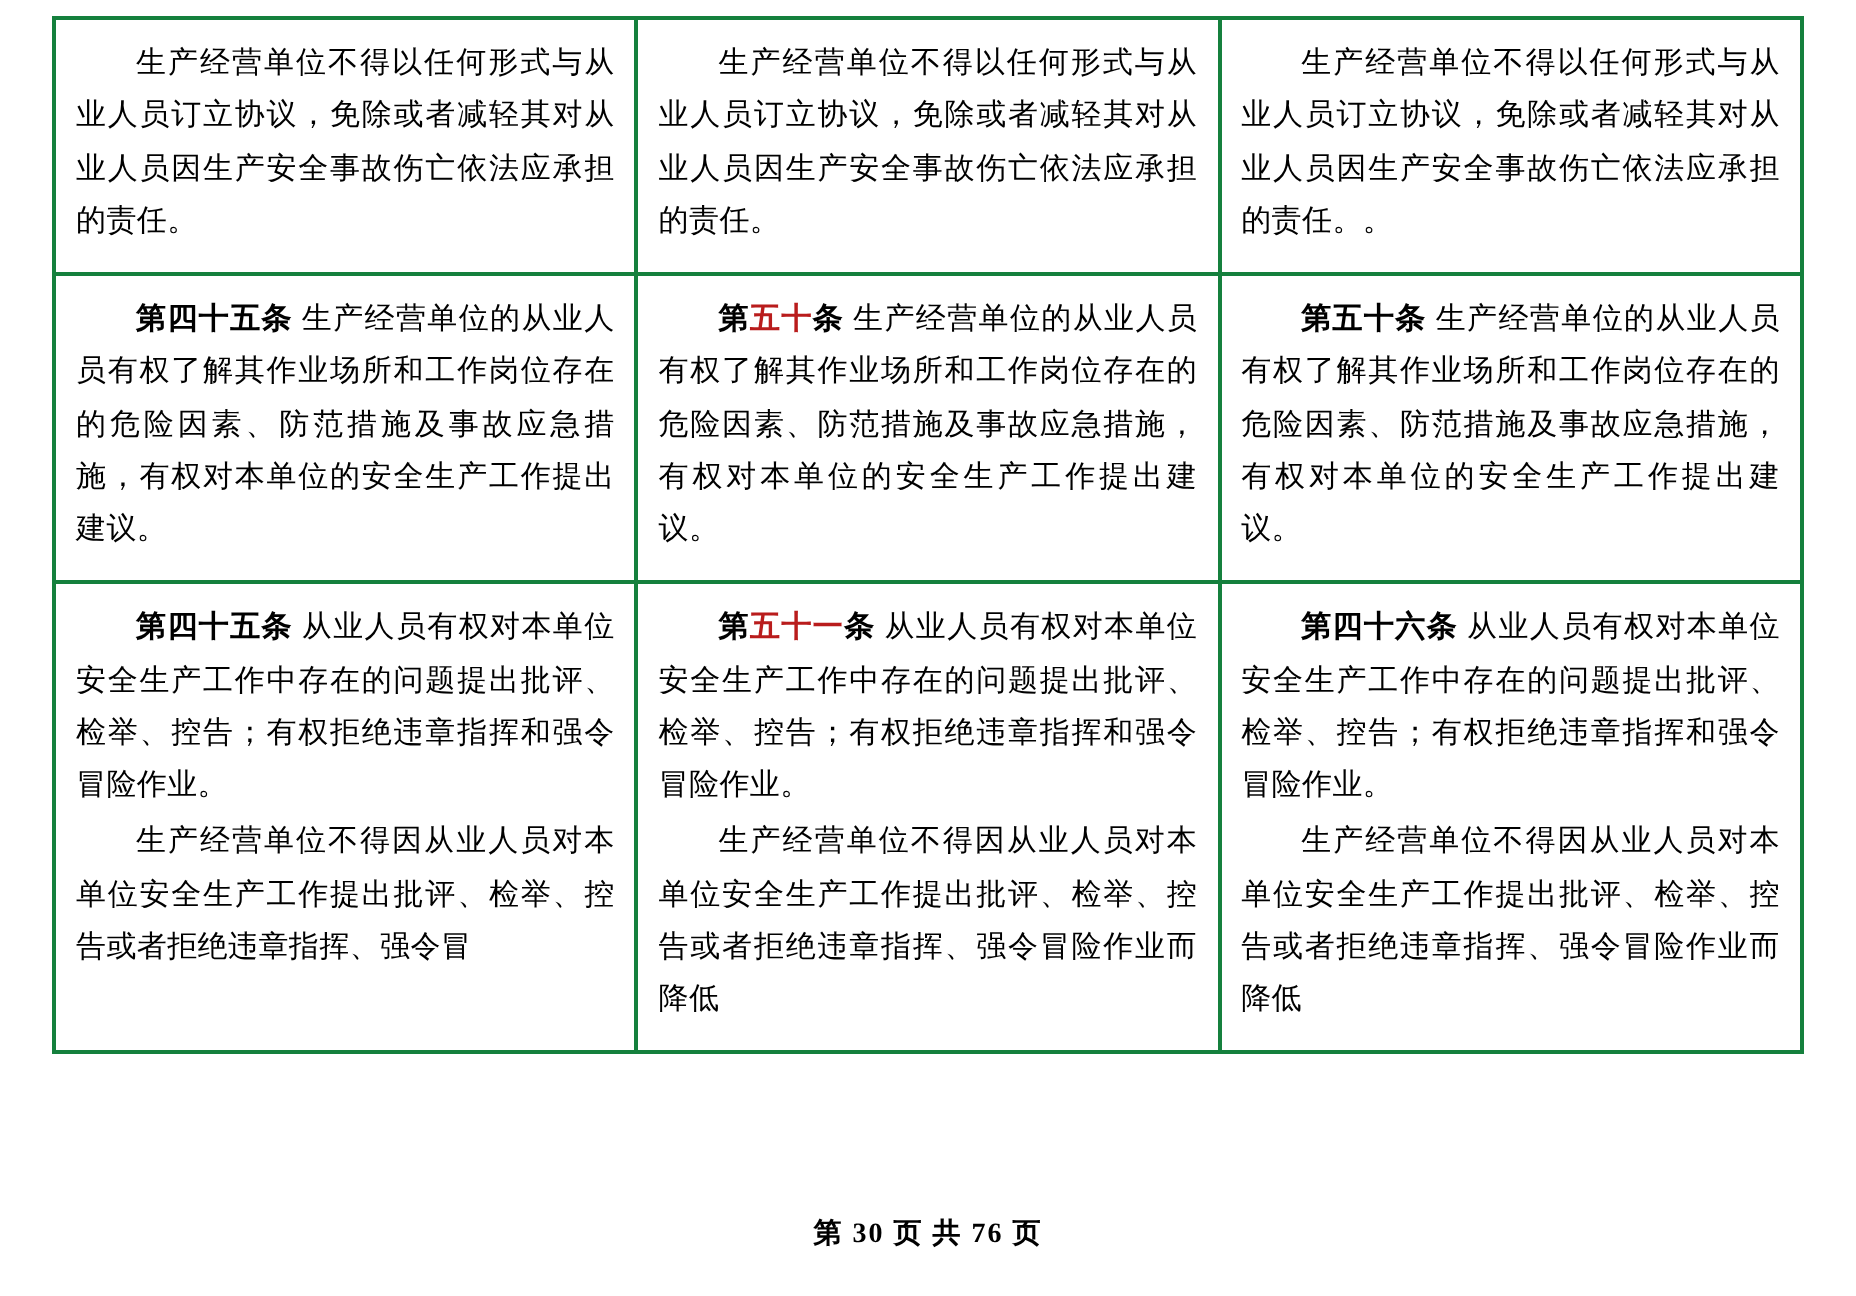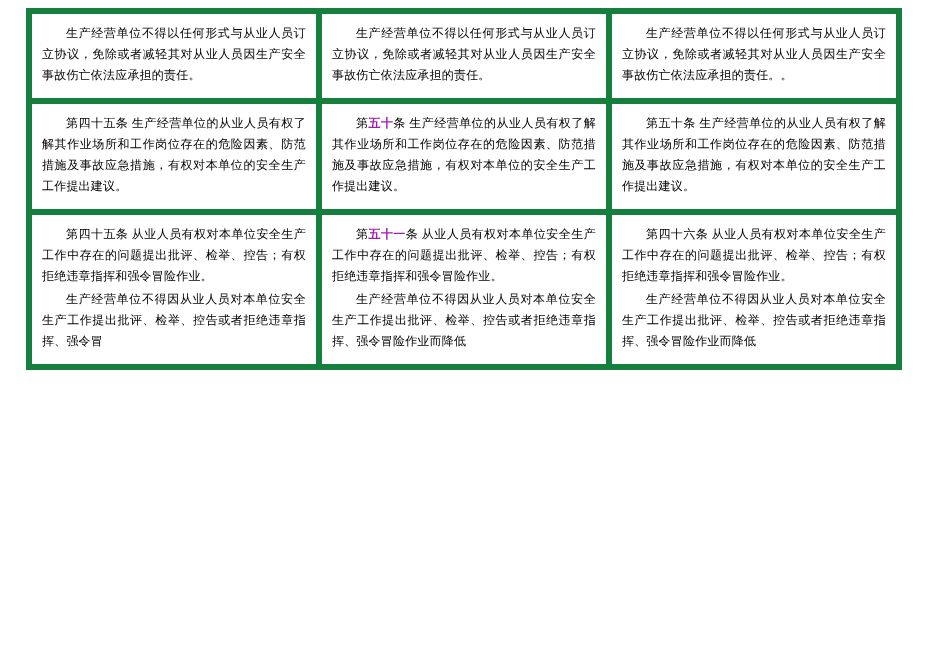--- a/index.html
+++ b/index.html
@@ -22,44 +22,44 @@
   }
   .doc-table {
     position: absolute;
     left: 26px;
     top: 8px;
     width: 876px;
     border-collapse: collapse;
     table-layout: fixed;
   }
   .doc-table td {
-    border: 6px solid #15803d;
+    border: 2px solid #15803d;
     vertical-align: top;
     padding: 9px 10px 10px 10px;
-    font-size: 12px;
+    font-size: 15px;
     line-height: 1.75;
     letter-spacing: 0.2px;
   }
   .col-a { width: 33.33%; }
   .col-b { width: 33.33%; }
   .col-c { width: 33.34%; }
 
   .para {
     margin: 0 0 2px 0;
     text-align: justify;
     text-justify: inter-ideograph;
   }
   .para.indent {
     text-indent: 2em;
   }
   .bold {
-    font-weight: normal;
+    font-weight: bold;
   }
   .red {
-    color: #a21caf;
+    color: #b91c1c;
     font-weight: bold;
   }
   .footer {
     position: absolute;
     left: 0;
     right: 0;
     bottom: 22px;
     text-align: center;
     font-size: 14px;
     font-weight: bold;
@@ -113,14 +113,17 @@
             <p class="para indent"><span>生产经营单位不得因从业人员对本单位安全生产工作提出批评、检举、控告或者拒绝违章指挥、强令冒险作业而降低</span></p>
           </td>
         <td>
             <p class="para indent"><span class="bold">第四十六条</span><span> 从业人员有权对本单位安全生产工作中存在的问题提出批评、检举、控告；有权拒绝违章指挥和强令冒险作业。</span></p>
             <p class="para indent"><span>生产经营单位不得因从业人员对本单位安全生产工作提出批评、检举、控告或者拒绝违章指挥、强令冒险作业而降低</span></p>
           </td>
       </tr>
     </tbody>
   </table>
 
+  <div class="footer">
+    <span>第 30 页 共 76 页</span>
+  </div>
 
 </div>
 
 </body></html>

